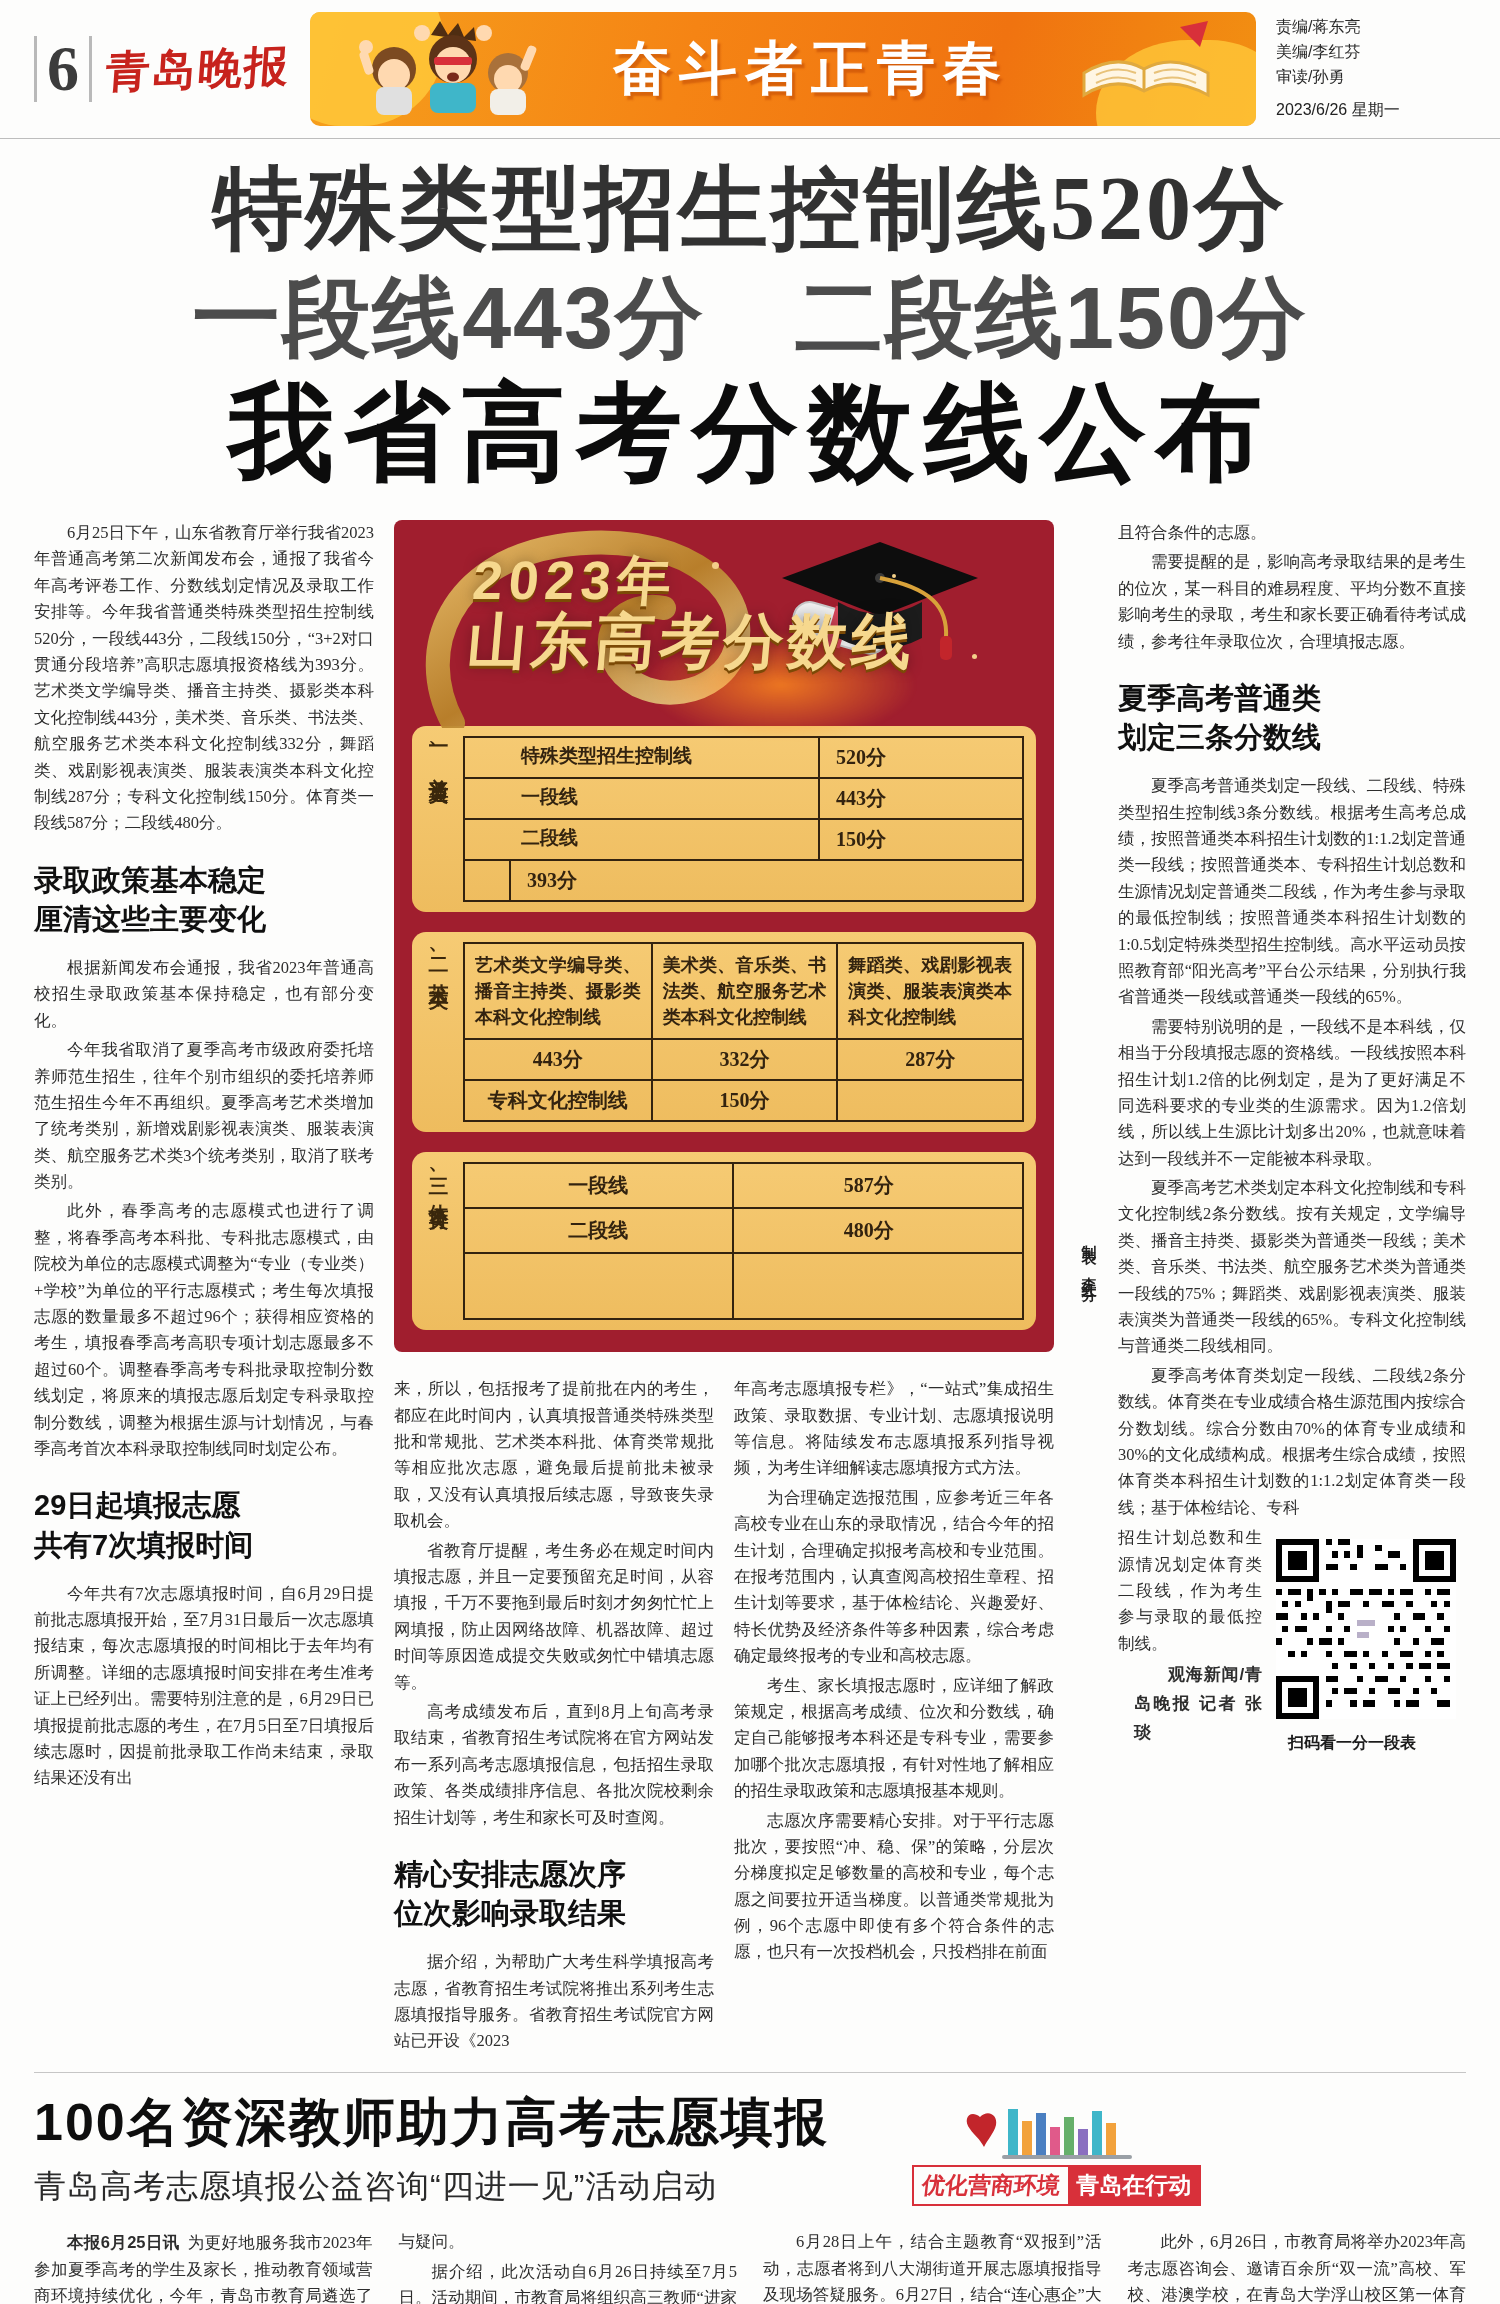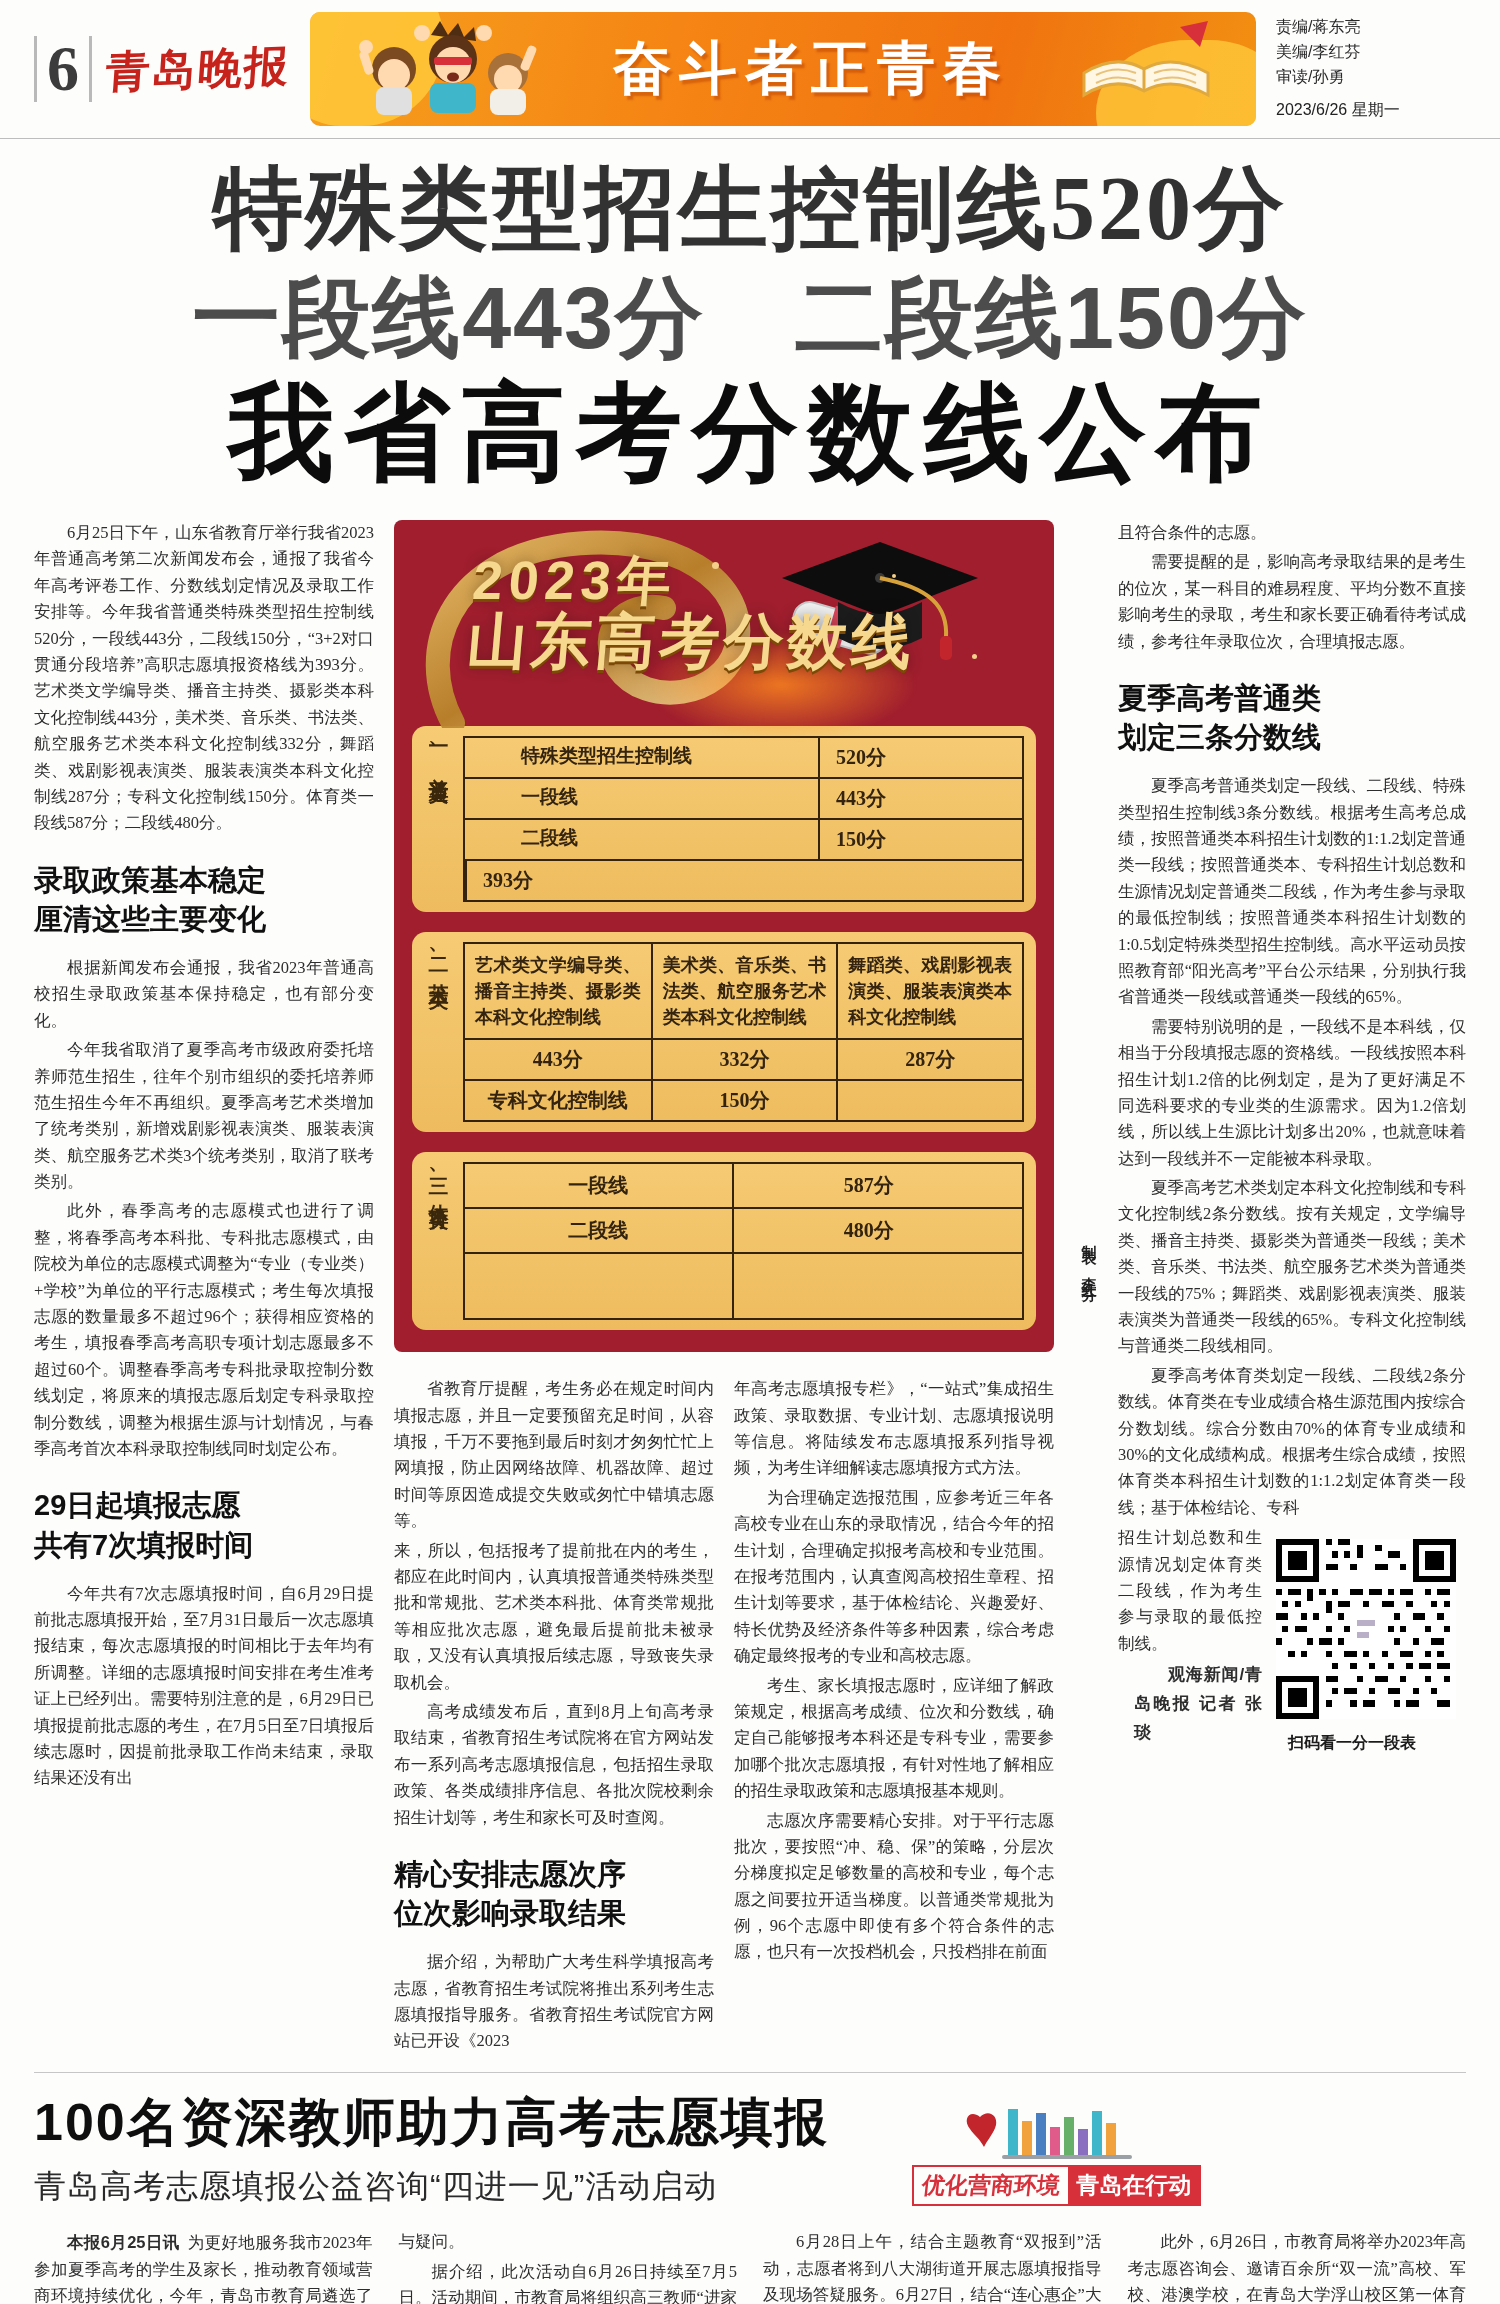--- a/index.html
+++ b/index.html
@@ -69,21 +69,21 @@
 
   .itable{background:linear-gradient(#f6cb74,#eebc5e);border-radius:14px;padding:10px 12px;
           display:flex;gap:8px;margin-top:20px;}
   .vlabel{writing-mode:vertical-rl;text-orientation:upright;font-family:"Liberation Sans",sans-serif;
           font-weight:800;font-size:20px;color:#3a270c;display:flex;align-items:center;
           letter-spacing:3px;padding:0 2px;}
   .tbl{flex:1;border:2px solid #33230f;color:#33230f;}
   .trow{display:flex;}
   .trow + .trow{border-top:2px solid #33230f;}
   .tname{flex:1;padding:6px 10px 6px 56px;font-size:19px;font-weight:700;line-height:1.3;}
-  .tval{width:170px;border-left:2px solid #33230f;padding:6px 16px;font-size:20px;font-weight:700;}
+  .tval{width:170px;border-left:2px solid #33230f;padding:6px 16px;font-size:20px;font-weight:700;margin-left:44px;}
   .t2r{display:grid;grid-template-columns:1fr 1fr 1fr;}
   .t2r + .t2r{border-top:2px solid #33230f;}
   .t2c + .t2c{border-left:2px solid #33230f;}
   .t2r.head .t2c{padding:8px 10px;font-size:18px;font-weight:700;line-height:1.45;text-align:justify;}
   .t2r.vals .t2c,.t2r.foot .t2c{text-align:center;font-size:20px;font-weight:700;padding:6px 8px;}
   .t3name{width:45%;text-align:center;padding:8px;font-size:20px;font-weight:700;}
   .t3val{flex:1;border-left:2px solid #33230f;padding:8px 8px 8px 110px;font-size:20px;font-weight:700;}
   .t3empty{height:48px;}
 
   .mid-below{display:flex;gap:20px;margin-top:24px;}
@@ -290,22 +290,22 @@
             <div class="trow">
               <div class="t3name t3empty"></div>
               <div class="t3val t3empty"></div>
             </div>
           </div>
         </div>
       </div>
 
       <div class="mid-below">
         <div class="mid-col">
+          <p class="para cont">来，所以，包括报考了提前批在内的考生，都应在此时间内，认真填报普通类特殊类型批和常规批、艺术类本科批、体育类常规批等相应批次志愿，避免最后提前批未被录取，又没有认真填报后续志愿，导致丧失录取机会。</p>
           <p class="para">省教育厅提醒，考生务必在规定时间内填报志愿，并且一定要预留充足时间，从容填报，千万不要拖到最后时刻才匆匆忙忙上网填报，防止因网络故障、机器故障、超过时间等原因造成提交失败或匆忙中错填志愿等。</p>
-          <p class="para cont">来，所以，包括报考了提前批在内的考生，都应在此时间内，认真填报普通类特殊类型批和常规批、艺术类本科批、体育类常规批等相应批次志愿，避免最后提前批未被录取，又没有认真填报后续志愿，导致丧失录取机会。</p>
           <p class="para">高考成绩发布后，直到8月上旬高考录取结束，省教育招生考试院将在官方网站发布一系列高考志愿填报信息，包括招生录取政策、各类成绩排序信息、各批次院校剩余招生计划等，考生和家长可及时查阅。</p>
           <div class="subhead">
             <div>精心安排志愿次序</div>
             <div>位次影响录取结果</div>
           </div>
           <p class="para">据介绍，为帮助广大考生科学填报高考志愿，省教育招生考试院将推出系列考生志愿填报指导服务。省教育招生考试院官方网站已开设《2023</p>
         </div>
         <div class="mid-col">
           <p class="para cont">年高考志愿填报专栏》，“一站式”集成招生政策、录取数据、专业计划、志愿填报说明等信息。将陆续发布志愿填报系列指导视频，为考生详细解读志愿填报方式方法。</p>
           <p class="para">为合理确定选报范围，应参考近三年各高校专业在山东的录取情况，结合今年的招生计划，合理确定拟报考高校和专业范围。在报考范围内，认真查阅高校招生章程、招生计划等要求，基于体检结论、兴趣爱好、特长优势及经济条件等多种因素，综合考虑确定最终报考的专业和高校志愿。</p>

